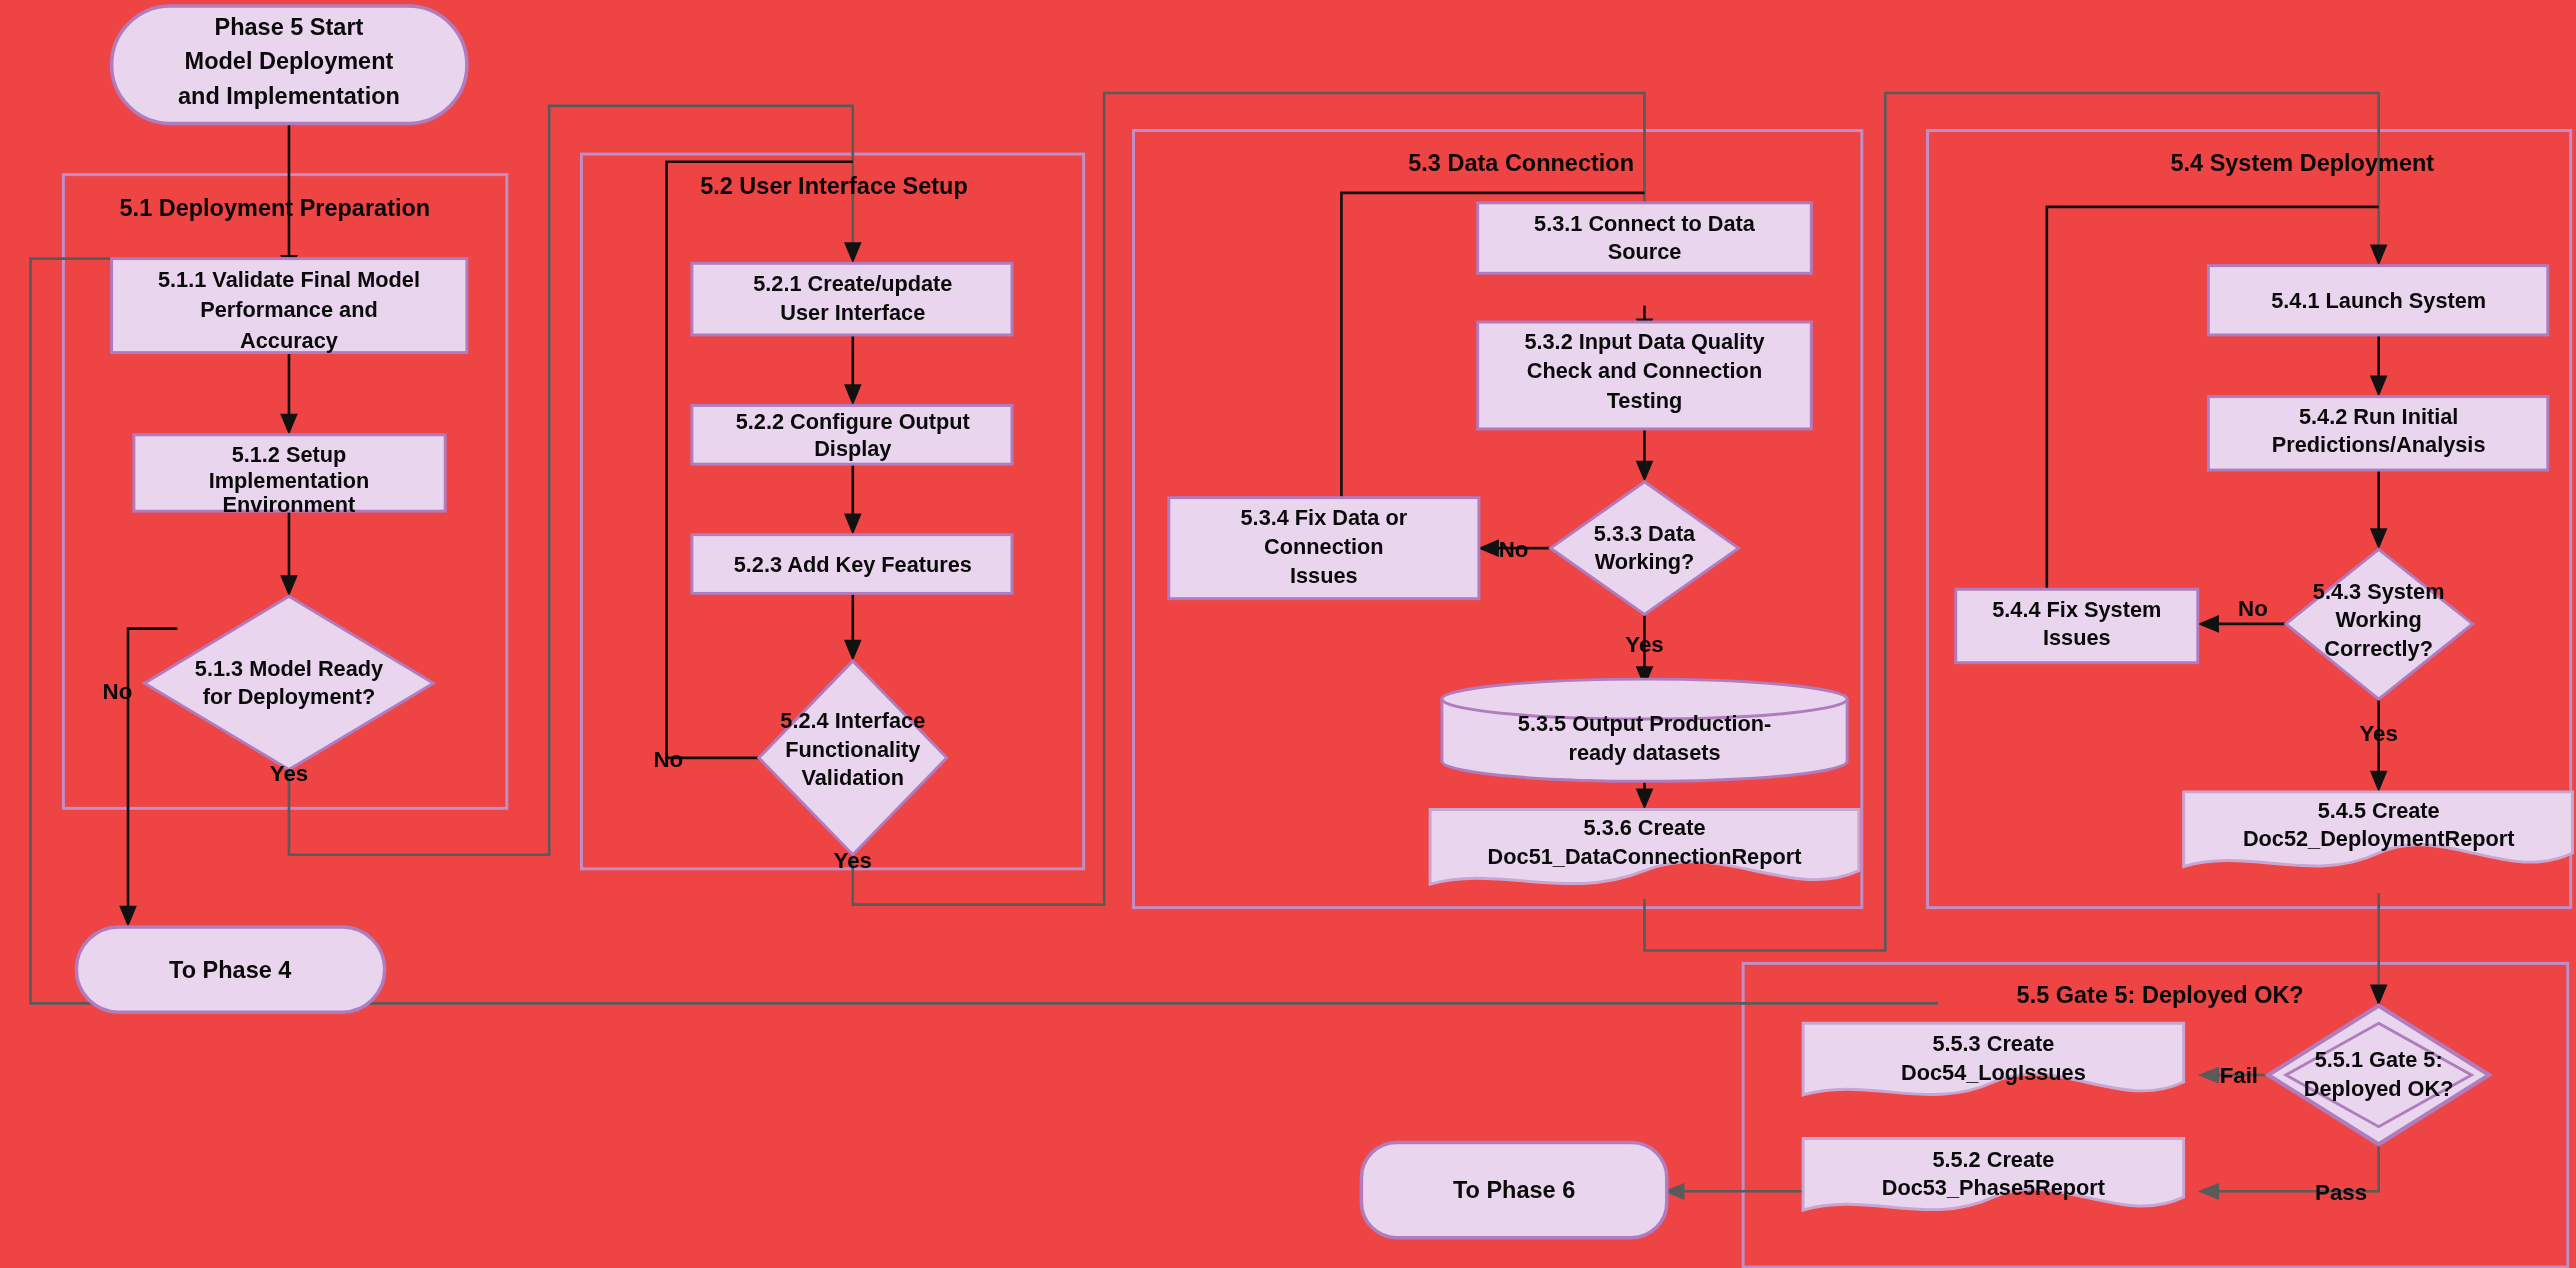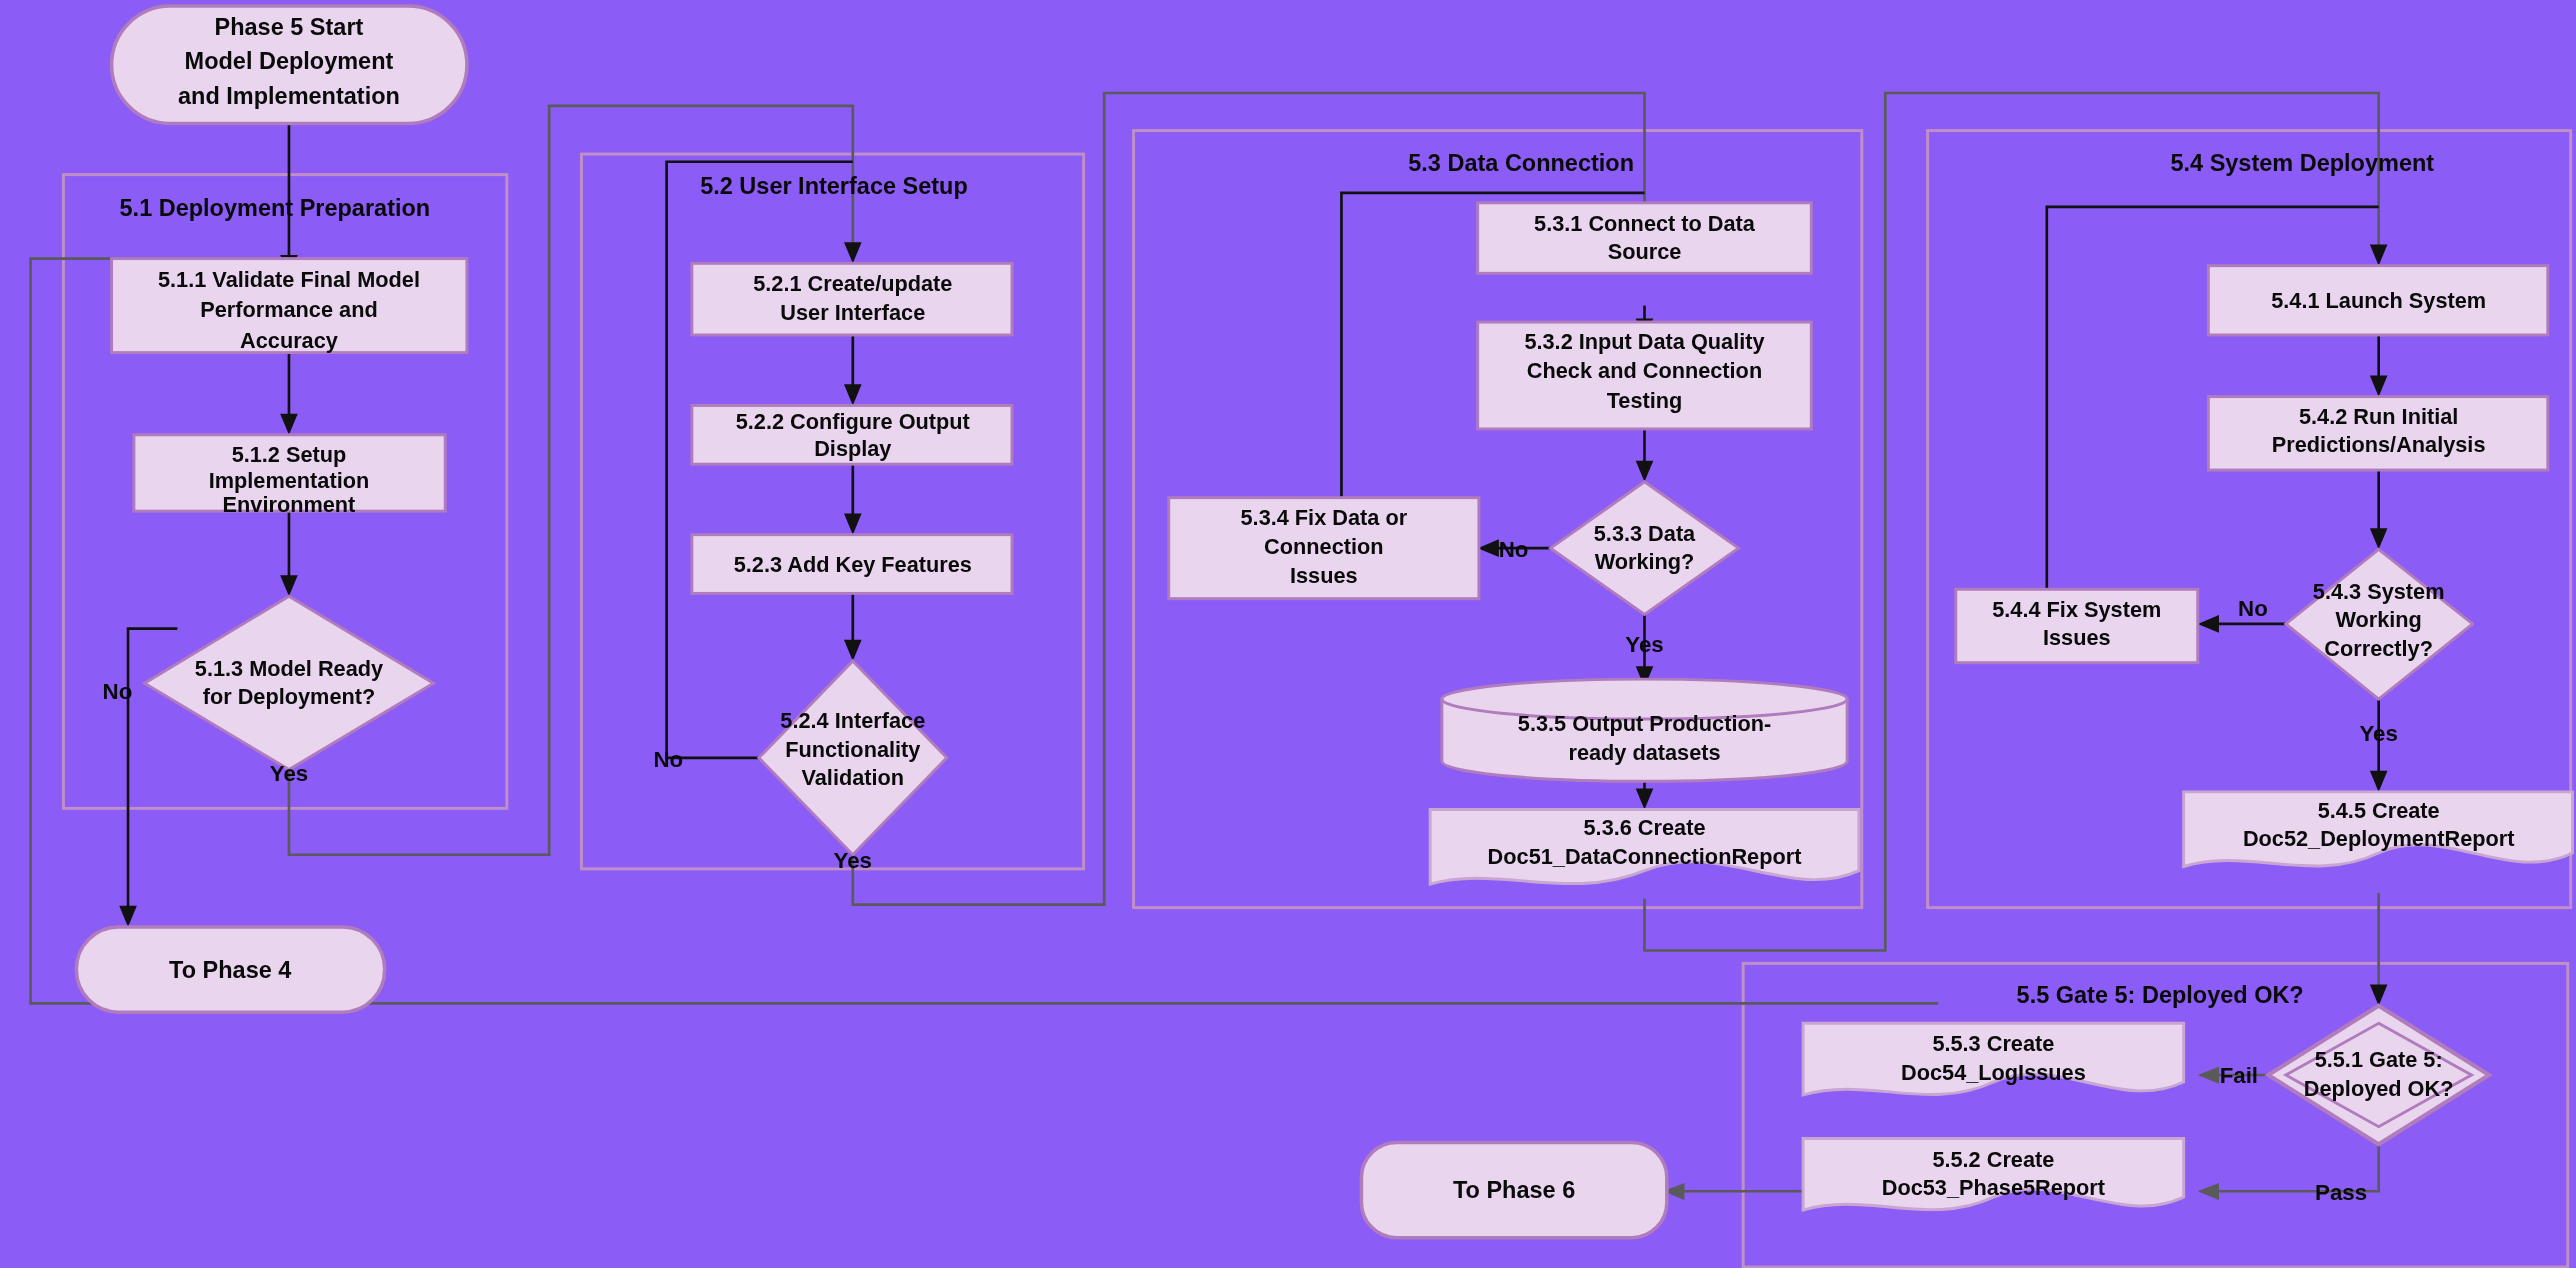--- a/index.html
+++ b/index.html
@@ -1,18 +1,18 @@
 <!DOCTYPE html>
 <html style="font-size:9.4px"><head>
 <meta charset="utf-8">
 <style>
   html,body{margin:0;padding:0;background:#ffffff;}
   body{width:2576px;height:1269px;overflow:hidden;
        font-family:"Liberation Sans", sans-serif;}
-  #stage{position:relative;width:2576px;height:1269px;background:#8b5cf6;}
+  #stage{position:relative;width:2576px;height:1269px;background:#ef4444;}
   svg#flow{position:absolute;left:0;top:0;width:2576px;height:1269px;}
   .grp-border{fill:none;stroke:#c08fc8;stroke-width:5;}
   .node-rect{fill:#e9d6ee;stroke:#b07cbe;stroke-width:5;}
   .node-term{fill:#e9d6ee;stroke:#b07cbe;stroke-width:6;}
   .node-dia{fill:#e9d6ee;stroke:#b07cbe;stroke-width:5;}
   .node-gate-outer{fill:#e9d6ee;stroke:#b07cbe;stroke-width:7;}
   .node-gate-inner{fill:none;stroke:#b07cbe;stroke-width:5;}
   .node-doc{fill:#e9d6ee;stroke:#c9a6d2;stroke-width:5;}
   .node-cyl{fill:#e9d6ee;stroke:#b07cbe;stroke-width:5;}
   .cyl-top{fill:#e9d6ee;stroke:#b07cbe;stroke-width:5;}

